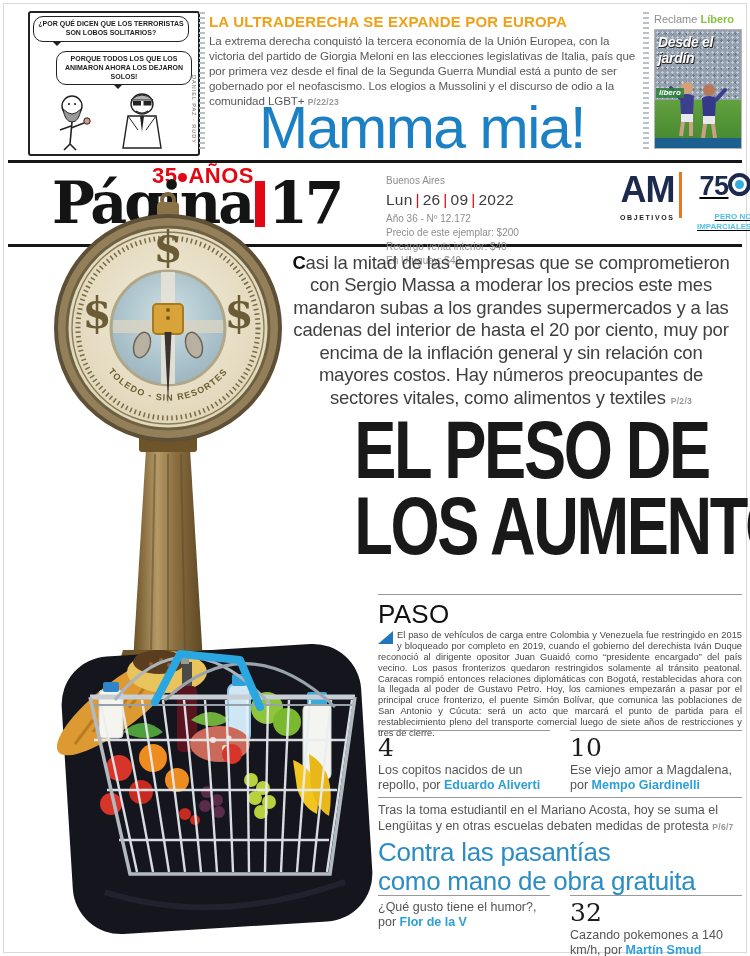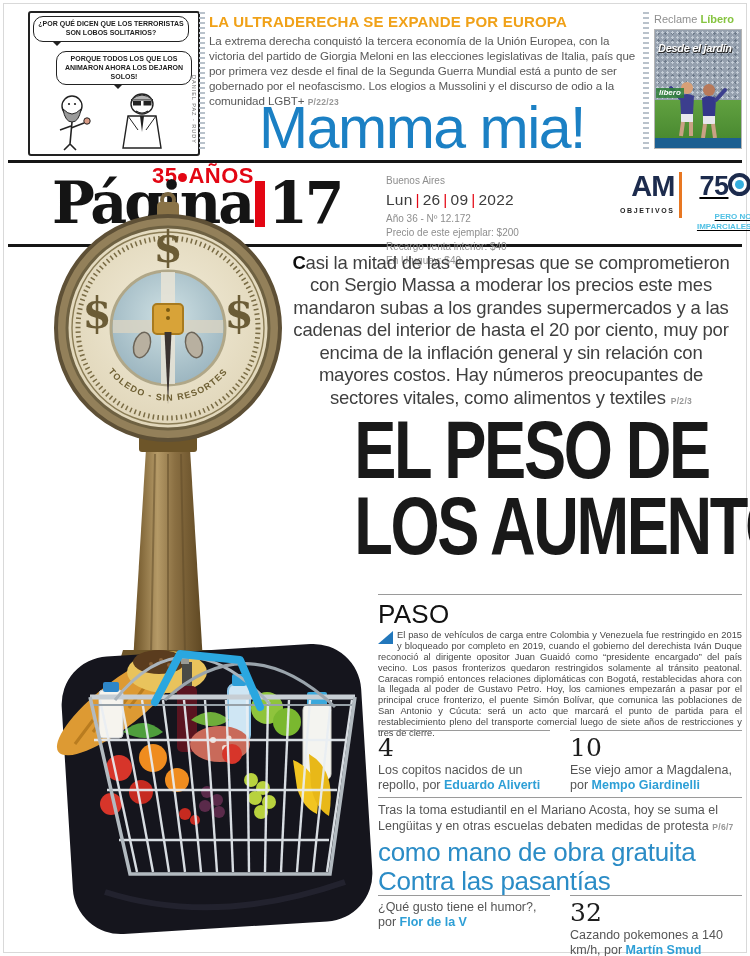--- a/index.html
+++ b/index.html
@@ -34,41 +34,41 @@
   .topright{position:absolute;left:654px;top:13px;width:90px;}
   .reclame{font-size:11px;color:#8f8f8f;}
   .reclame b{color:#86c440;font-weight:700;}
   .cover{position:relative;margin-top:4px;width:86px;height:118px;border:1px solid #b5b5b5;
          overflow:hidden;background:#98a3b1;}
   .crowd{position:absolute;inset:0 0 40px 0;
      background-image:radial-gradient(#c3ccd6 1px,transparent 1.2px),radial-gradient(#6f7c8c 1px,transparent 1.2px);
      background-size:5px 5px,7px 7px;background-color:#95a0ae;}
   .pitch{position:absolute;left:0;right:0;bottom:10px;height:38px;background:linear-gradient(#61a140,#4a8a31);}
   .coverbar{position:absolute;left:0;right:0;bottom:0;height:10px;background:#1c5f91;}
-  .covertitle{position:absolute;left:3px;top:12px;width:80px;font-size:11px;font-weight:800;
+  .covertitle{position:absolute;left:3px;top:4px;width:80px;font-size:14px;font-weight:800;
       font-style:italic;color:#fff;text-shadow:1px 1px 0 #2a2a2a,0 1px 0 #2a2a2a;letter-spacing:-.3px;}
   .coverbrand{position:absolute;left:1px;top:58px;background:rgba(47,128,56,.85);color:#fff;
       font-size:8px;font-weight:700;font-style:italic;padding:0 3px 1px;}
   .players{position:absolute;left:8px;bottom:8px;}
 
   
   .ruleA{position:absolute;left:8px;right:8px;top:160px;height:3px;background:#161616;}
   .ruleB{position:absolute;left:8px;right:8px;top:244px;height:3px;background:#161616;}
   .anios{position:absolute;left:152px;top:163px;font-size:22px;font-weight:800;color:#e30613;letter-spacing:.5px;}
   .anios .dot{display:inline-block;width:9px;height:9px;border-radius:50%;background:#e30613;margin:0 1px 1px;}
   .logo{position:absolute;left:52px;top:169px;font-family:"DejaVu Serif",serif;font-weight:900;
         font-size:57px;letter-spacing:-3px;color:#141414;white-space:nowrap;}
   .logo .bar{display:inline-block;width:10px;height:46px;background:#e30613;margin:0 3px;
              position:relative;top:4px;}
   .dateblock{position:absolute;left:386px;top:174px;font-size:10px;color:#8e8e8e;line-height:1.4;}
   .dateline{font-size:15.5px;color:#3c3c3c;letter-spacing:.2px;margin:1px 0;}
   .dateline .ds{color:#e30613;padding:0 3px;font-weight:400;}
   .am750{position:absolute;left:620px;top:172px;display:flex;align-items:flex-start;}
   .amcol{text-align:right;margin-right:5px;}
-  .am{font-size:29px;font-weight:700;color:#1c2b4d;letter-spacing:-1px;line-height:1;}
+  .am{font-size:36px;font-weight:700;color:#1c2b4d;letter-spacing:-1px;line-height:1;}
   .objetivos{font-size:7px;font-weight:700;color:#222;letter-spacing:1.6px;margin-top:6px;}
   .ambar{width:3px;height:46px;background:#e87722;margin-right:5px;}
   .numcol{text-align:right;text-decoration:underline;}
   .n750{font-size:27px;font-weight:600;color:#1c2b4d;line-height:1;letter-spacing:-.5px;}
   .ring{display:inline-block;width:15px;height:15px;border:4px solid #1c2b4d;border-radius:50%;
         position:relative;top:1px;}
   .ring i{position:absolute;left:3px;top:3px;width:9px;height:9px;border-radius:50%;background:#35aede;}
   .impar{font-size:8px;font-weight:700;color:#4fc0e4;line-height:1.25;margin-top:12px;width:64px;}
 
   
@@ -210,22 +210,22 @@
       <div class="pnum">10</div>
       <div class="teaser"><span>Ese viejo amor a Magdalena, por</span>
         <span class="author">Mempo Giardinelli</span></div>
     </div>
   </div>
 
   <div class="rc hr hrmid"></div>
   <div class="rc protest"><span>Tras la toma estudiantil en el Mariano Acosta, hoy se suma el Lengüitas y en otras escuelas debaten medidas de protesta</span>
     <span class="pref">P/6/7</span></div>
   <div class="rc pasantias">
+    <div>Contra las pasantías</div>
     <div>como mano de obra gratuita</div>
-    <div>Contra las pasantías</div>
   </div>
 
   <div class="rc row row2">
     <div class="col">
       <div class="teaser"><span>¿Qué gusto tiene el humor?, por</span>
         <span class="author">Flor de la V</span></div>
     </div>
     <div class="col">
       <div class="pnum">32</div>
       <div class="teaser"><span>Cazando pokemones a 140 km/h, por</span>

